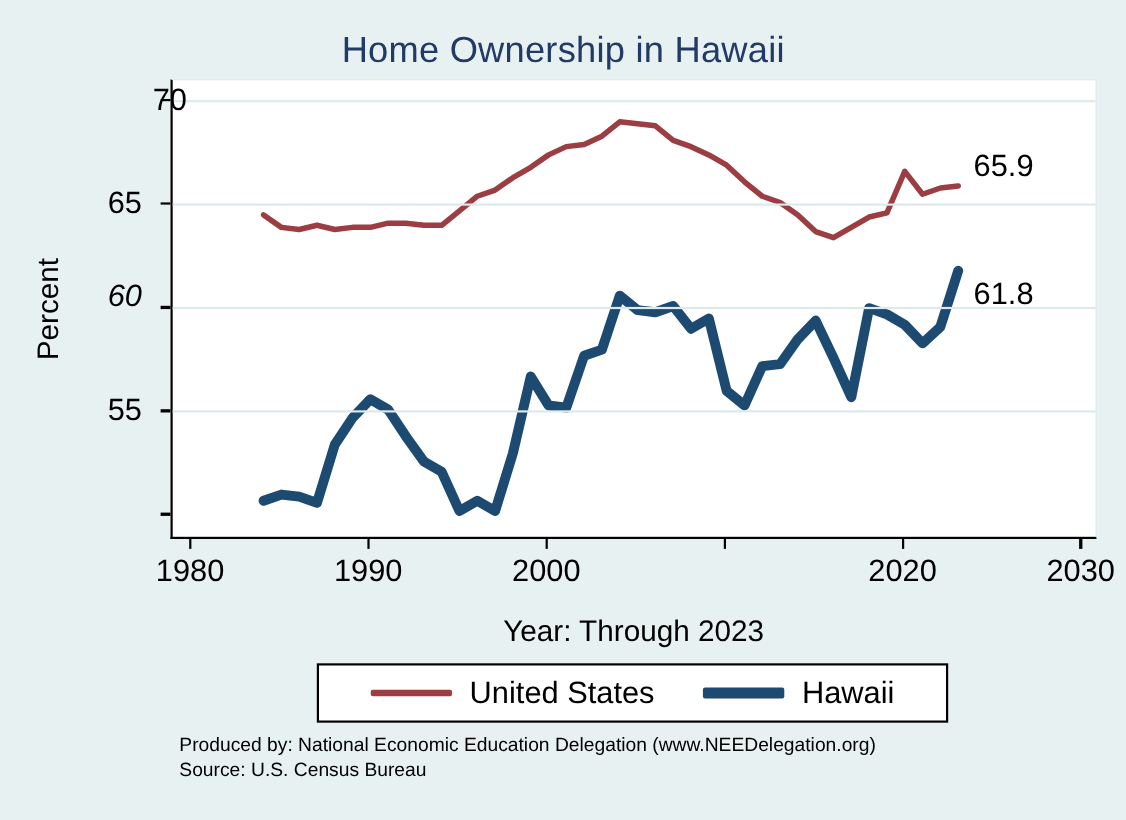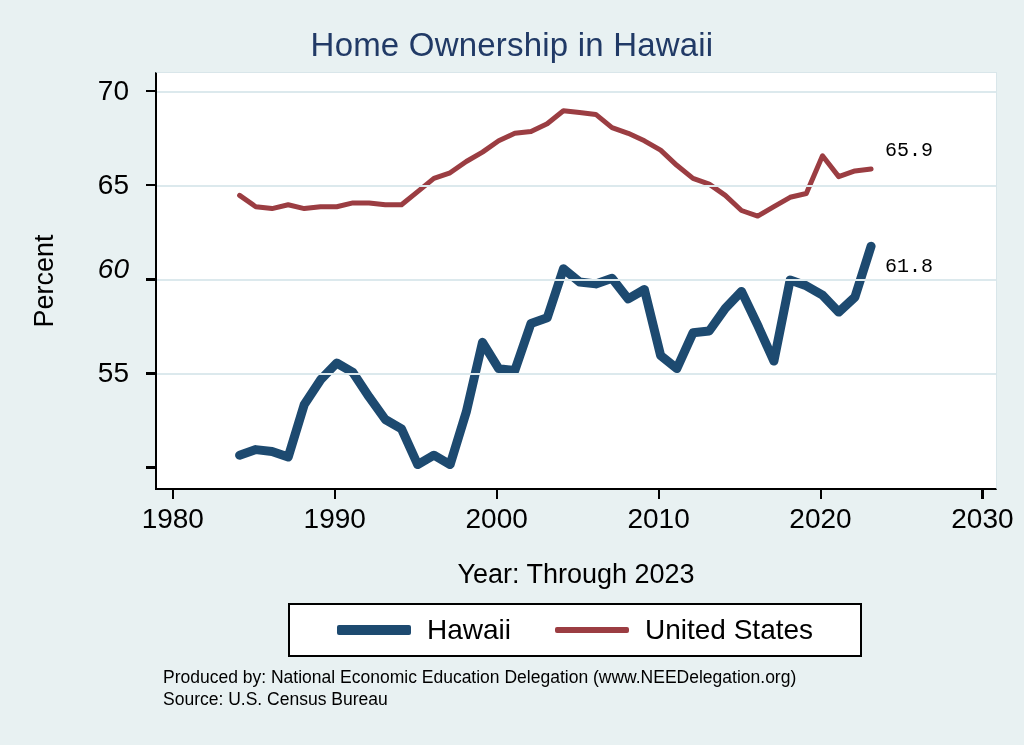--- a/index.html
+++ b/index.html
@@ -24,21 +24,21 @@
     background:#ffffff;box-sizing:border-box;
     border-left:2.5px solid #000;border-bottom:2.5px solid #000;
     border-top:1px solid #d9e6ea;border-right:1px solid #d9e6ea;
   }
   .plot svg{position:absolute;left:0;top:0;overflow:visible;}
   .gridline{position:absolute;left:0;width:100%;height:2px;background:#dce9ed;}
   .ytick{position:absolute;width:9px;height:2.5px;background:#000;}
   .xtick{position:absolute;width:2.5px;height:9px;background:#000;}
   .yticklabel{position:absolute;width:142px;left:0;text-align:right;font-size:28px;height:32px;line-height:32px;padding-right:13px;box-sizing:border-box;}
   .xticklabel{position:absolute;width:110px;text-align:center;font-size:28px;height:32px;line-height:32px;}
-  .endlabel{position:absolute;font-size:20px;height:32px;line-height:32px;font-family:Liberation Mono, monospace;}
+  .endlabel{position:absolute;font-size:28px;height:32px;line-height:32px;}
   .xlabel{
     position:absolute;left:155px;top:559px;width:842px;
     text-align:center;font-size:27px;
   }
   .legend{
     position:absolute;left:288px;top:603px;width:574px;height:54px;
     background:#ffffff;border:2px solid #000;box-sizing:border-box;
     display:flex;align-items:center;justify-content:center;gap:44px;
   }
   .legend-item{display:flex;align-items:center;gap:16px;}
@@ -64,49 +64,48 @@
   <div class="gridline" style="top: 300.261px;"></div>
       <div class="gridline" style="top: 206.117px;"></div>
       <div class="gridline" style="top: 111.973px;"></div>
       <div class="gridline" style="top: 17.8288px;"></div>
     </div>
 
   <div class="xlabel">Year: Through 2023</div>
 
   <div class="legend">
     <div class="legend-item">
+      <span class="swatch" id="sw1" style="background: rgb(155, 61, 66); height: 6px;"></span>
+      <span class="legend-label">United States</span>
+    </div>
+    <div class="legend-item">
       <span class="swatch" id="sw0" style="background: rgb(29, 74, 112); height: 10px;"></span>
       <span class="legend-label">Hawaii</span>
-    </div>
-    <div class="legend-item">
-      <span class="swatch" id="sw1" style="background: rgb(155, 61, 66); height: 6px;"></span>
-      <span class="legend-label">United States</span>
     </div>
   </div>
 
   <div class="footer">
     <div>Produced by: National Economic Education Delegation (www.NEEDelegation.org)</div>
     <div>Source: U.S. Census Bureau</div>
   </div>
 <div class="ytick" style="left: 146px; top: 466.405px;"></div>
     <div class="ytick" style="left: 146px; top: 372.261px;"></div>
     <div class="yticklabel" style="top: 357.261px; padding-left: 12px;">55</div>
     <div class="ytick" style="left: 146px; top: 278.117px;"></div>
     <div class="yticklabel" style="top: 253px; font-style: italic;">60</div>
     <div class="ytick" style="left: 146px; top: 183.973px;"></div>
     <div class="yticklabel" style="top: 168.973px;">65</div>
     <div class="ytick" style="left: 146px; top: 89.8288px;"></div>
-    <div class="yticklabel" style="top: 74.8288px;">70</div>
+    <div class="yticklabel" style="top: 74.8288px; margin-left: 41px;">70</div>
     <div class="xtick" style="left: 171.812px; top: 490px;"></div>
     <div class="xticklabel" style="left: 117.812px; top: 503px;">1980</div>
     <div class="xtick" style="left: 333.735px; top: 490px;"></div>
     <div class="xticklabel" style="left: 279.735px; top: 503px;">1990</div>
     <div class="xtick" style="left: 495.658px; top: 490px;"></div>
     <div class="xticklabel" style="left: 441.658px; top: 503px;">2000</div>
     <div class="xtick" style="left: 657.581px; top: 490px;"></div>
-    <div class="xticklabel" style="left: 603.581px; top: 503px;">2010</div>
     <div class="xtick" style="left: 819.504px; top: 490px;"></div>
     <div class="xticklabel" style="left: 765.504px; top: 503px;">2020</div>
     <div class="xtick" style="left: 981.427px; top: 490px;"></div>
     <div class="xticklabel" style="left: 927.427px; top: 503px;">2030</div>
     <div class="endlabel" style="left: 885.081px; top: 251.225px;">61.8</div>
     <div class="endlabel" style="left: 885.081px; top: 135.027px;">65.9</div>
   </div>
 
 </body></html>

